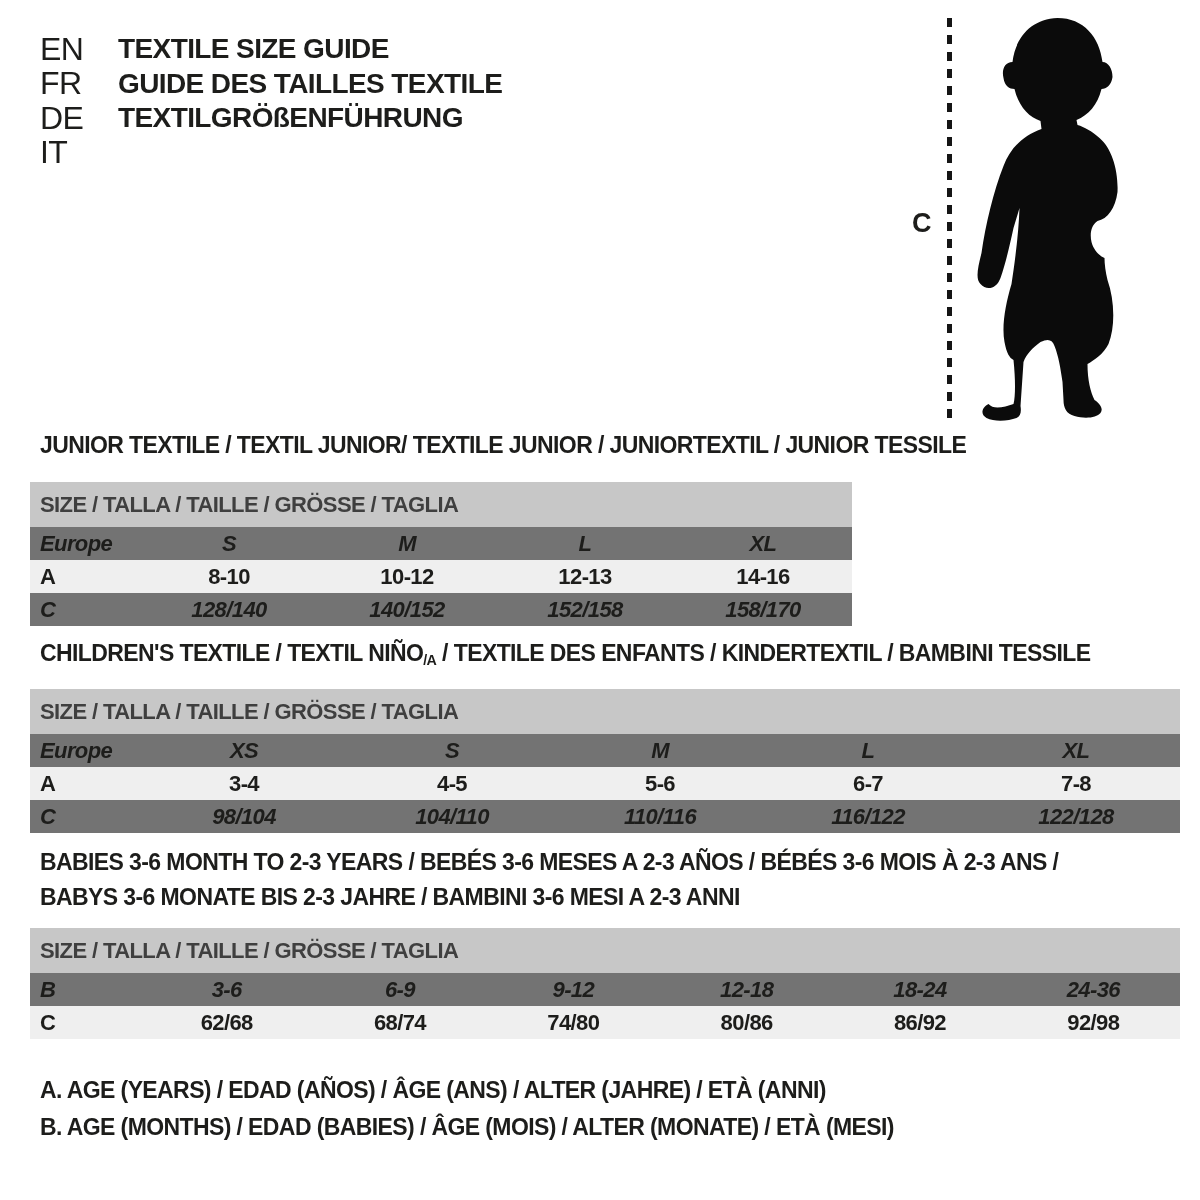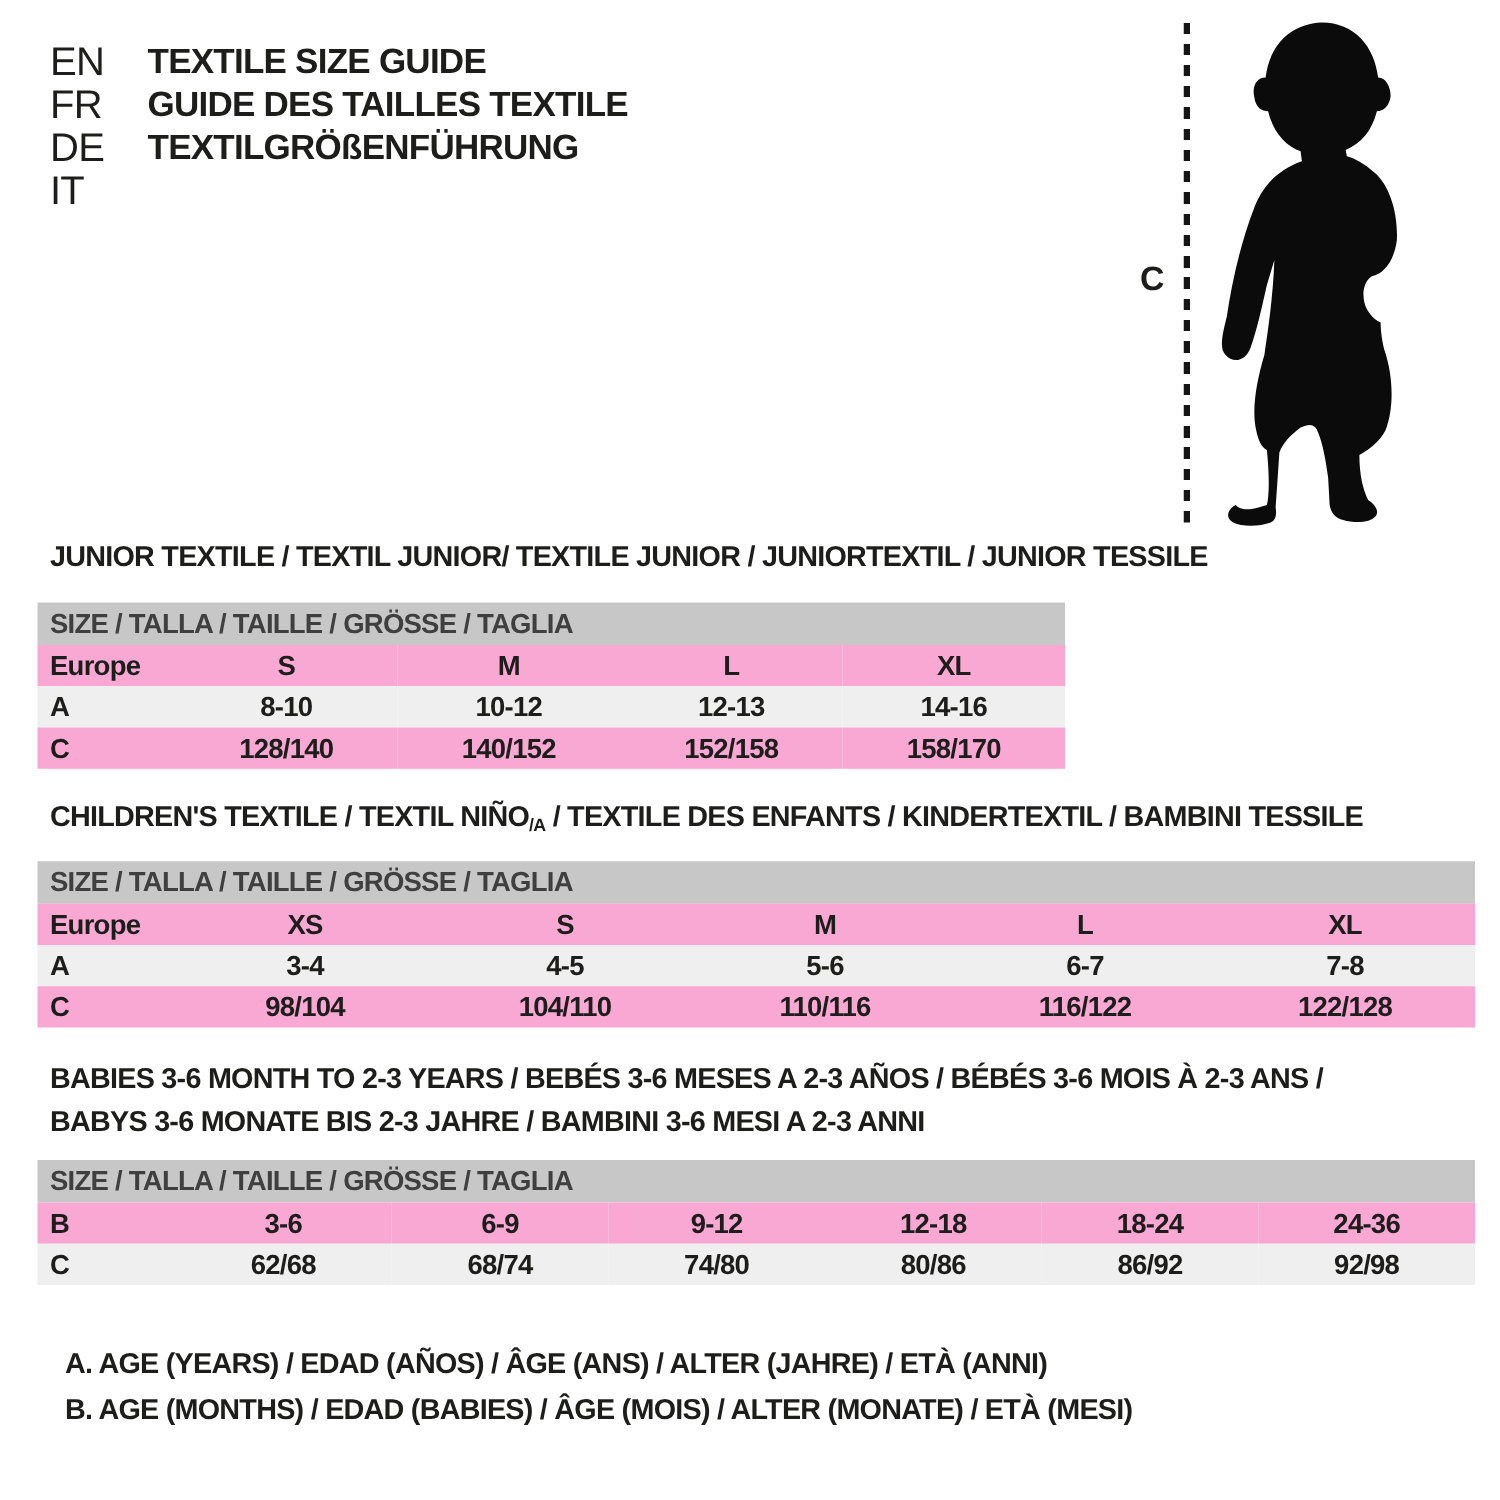--- a/index.html
+++ b/index.html
@@ -36,32 +36,32 @@
 
   
   table{border-collapse:collapse;table-layout:fixed;}
   .size-table{position:absolute;left:30px;}
   .t-junior{top:482px;width:822px;}
   .t-children{top:689px;width:1150px;}
   .t-babies{top:928px;width:1150px;}
   .size-bar td{
     background:#c7c7c7;color:#3f3f3f;
     font-size:22px;font-weight:bold;
-    height:34px;padding:0 0 0 10px;text-align:left;white-space:nowrap;
+    height:45px;padding:0 0 0 10px;text-align:left;white-space:nowrap;
   }
   .data-row td{
     font-size:22px;font-weight:bold;height:33px;
     text-align:center;padding:0;white-space:nowrap;
   }
   .data-row td.rowlabel{text-align:left;padding-left:10px;}
   .row-shaded td{background:#efefef;}
-  .row-plain td{background:#f9a8d4;}
-
-  
-  .legend{left:40px;top:1072px;line-height:36.5px;font-size:23px;font-weight:bold;white-space:nowrap;margin-left:12px;}
+  .row-plain td{background:#737373;font-style:italic;}
+
+  
+  .legend{left:40px;top:1072px;line-height:36.5px;font-size:23px;font-weight:bold;white-space:nowrap;}
 </style>
 </head>
 <body>
 
 <div class="abs lang-block">
   <div class="lang-row">
     <span class="lang-code cond">EN</span>
     <span class="lang-title cond">TEXTILE SIZE GUIDE</span>
   </div>
   <div class="lang-row">

